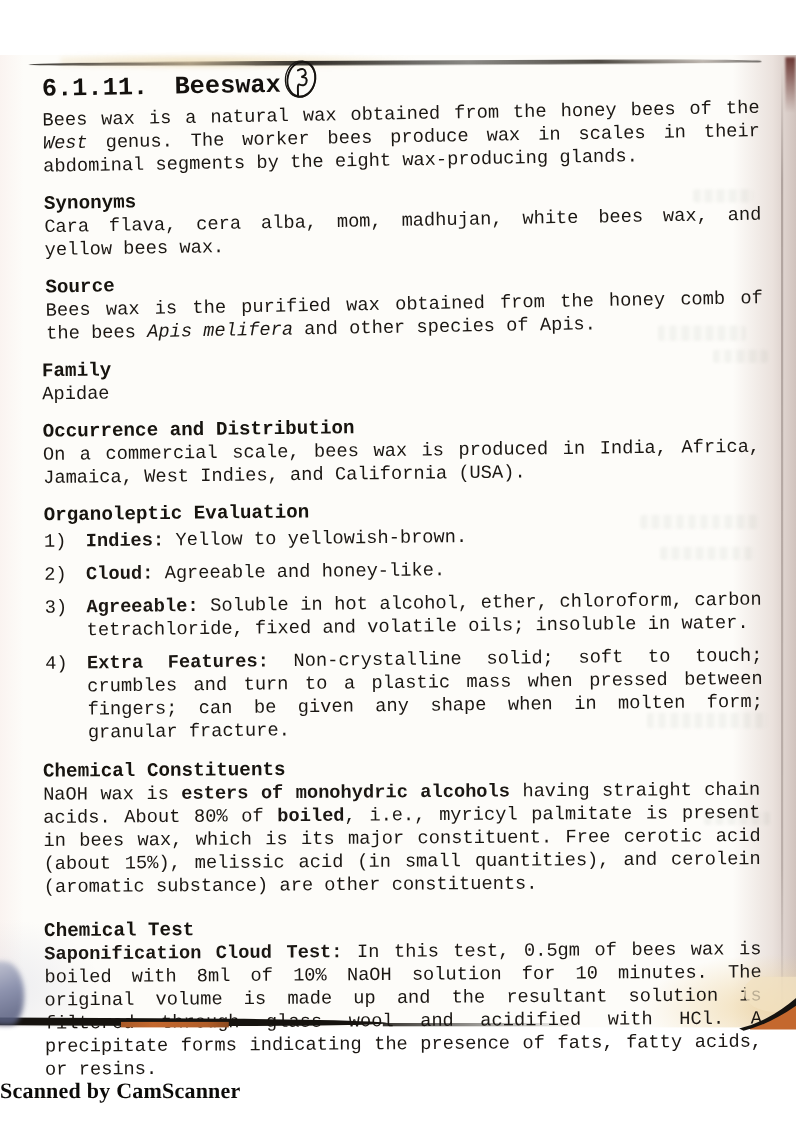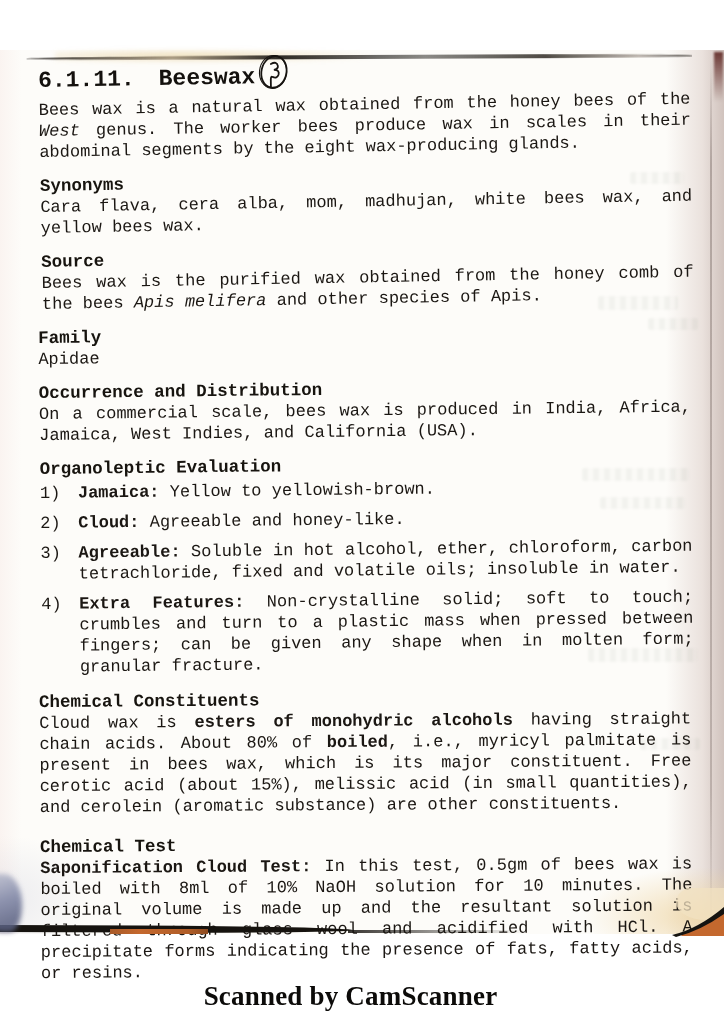--- a/index.html
+++ b/index.html
@@ -97,21 +97,21 @@
   .i { font-style: italic; }
 
   .olist { margin-top: 4px; }
   .oitem { display: flex; font-size: 17px; line-height: 21px; margin-top: 9px; color: #1b1713; }
   .oitem:first-child { margin-top: 4px; }
   .oitem .onum { flex: 0 0 38px; }
   .oitem .itext { flex: 1; text-align: justify; }
 
   .watermark {
     position: absolute; left: 0; top: 981px; width: 701px;
-    text-align: center; font-size: 27px; font-weight: bold;
+    text-align: left; font-size: 20px; font-weight: bold;
     letter-spacing: 0.2px; color: #0c0b09;
   }
 </style>
 </head>
 <body>
 
 <div class="page">
   <div class="edge-line-right"></div>
 </div>
 
@@ -147,40 +147,40 @@
     <h2>Family</h2>
     <p>Apidae</p>
 
     <h2>Occurrence and Distribution</h2>
     <p>On a commercial scale, bees wax is produced in India, Africa, Jamaica, West Indies, and California (USA).</p>
 
     <h2>Organoleptic Evaluation</h2>
     <div class="olist">
       <div class="oitem">
         <span class="onum">1)</span>
-        <span class="itext"><span class="b">Jamaica:</span><span> Yellow to yellowish-brown.</span></span>
+        <span class="itext"><span class="b">Indies:</span><span> Yellow to yellowish-brown.</span></span>
       </div>
       <div class="oitem">
         <span class="onum">2)</span>
         <span class="itext"><span class="b">Cloud:</span><span> Agreeable and honey-like.</span></span>
       </div>
       <div class="oitem">
         <span class="onum">3)</span>
         <span class="itext"><span class="b">Agreeable:</span><span> Soluble in hot alcohol, ether, chloroform, carbon tetrachloride, fixed and volatile oils; insoluble in water.</span></span>
       </div>
       <div class="oitem">
         <span class="onum">4)</span>
         <span class="itext"><span class="b">Extra Features:</span><span> Non-crystalline solid; soft to touch; crumbles and turn to a plastic mass when pressed between fingers; can be given any shape when in molten form; granular fracture.</span></span>
       </div>
     </div>
   </div>
 
   <div class="tilt-c">
     <h2 class="mt-cc">Chemical Constituents</h2>
-    <p><span>Cloud wax is </span><span class="b">esters of monohydric alcohols</span><span> having straight chain acids. About 80% of </span><span class="b">boiled</span><span>, i.e., myricyl palmitate is present in bees wax, which is its major constituent. Free cerotic acid (about 15%), melissic acid (in small quantities), and cerolein (aromatic substance) are other constituents.</span></p>
+    <p><span>NaOH wax is </span><span class="b">esters of monohydric alcohols</span><span> having straight chain acids. About 80% of </span><span class="b">boiled</span><span>, i.e., myricyl palmitate is present in bees wax, which is its major constituent. Free cerotic acid (about 15%), melissic acid (in small quantities), and cerolein (aromatic substance) are other constituents.</span></p>
 
     <h2 class="mt-ct">Chemical Test</h2>
     <p><span class="b">Saponification Cloud Test:</span><span> In this test, 0.5gm of bees wax is boiled with 8ml of 10% NaOH solution for 10 minutes. The original volume is made up and the resultant solution is filtered through glass wool and acidified with HCl. A precipitate forms indicating the presence of fats, fatty acids, or resins.</span></p>
   </div>
 
 </div>
 
 <div class="art-bottom-line"></div>
 <div class="art-orange-strip"></div>
 <div class="art-bottom-line-ext"></div>

